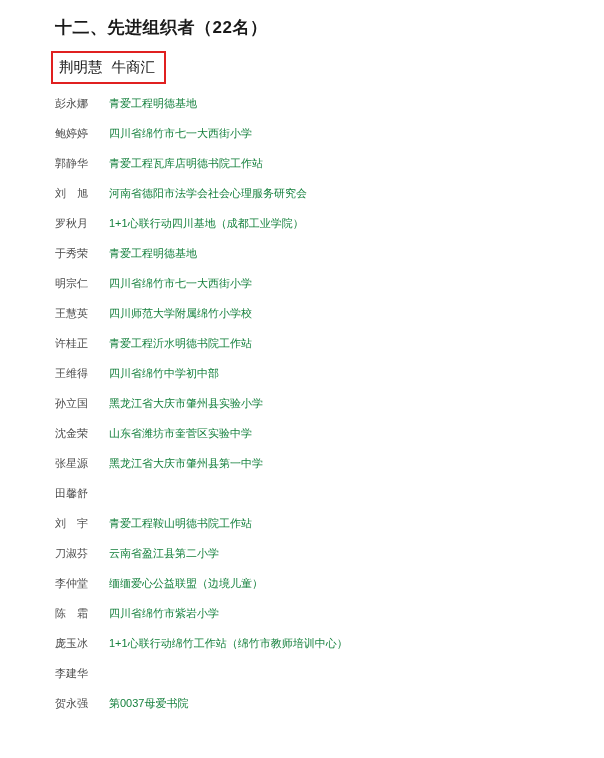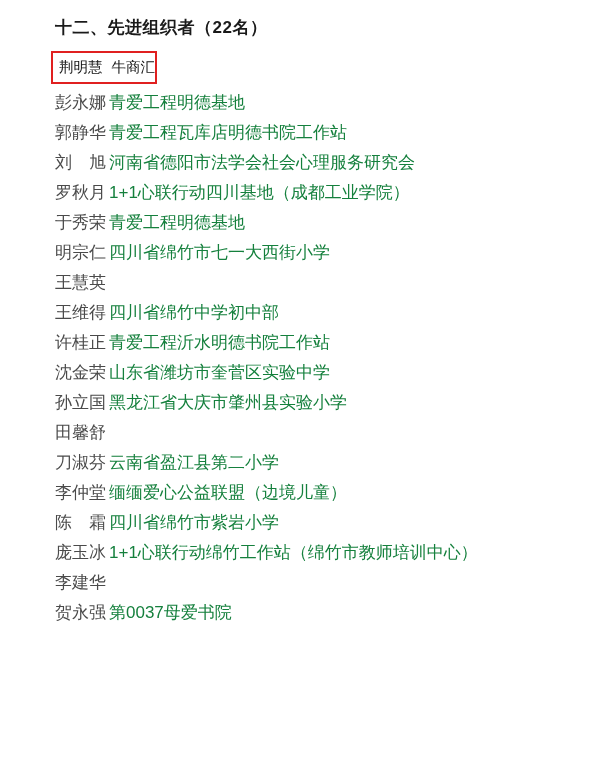--- a/index.html
+++ b/index.html
@@ -30,21 +30,21 @@
     line-height: 28px;
   }
   .list {
     margin: 0;
     padding: 0;
     list-style: none;
   }
   .entry {
     display: flex;
     align-items: baseline;
-    font-size: 17px;
+    font-size: 11px;
     line-height: 30px;
     color: #555555;
     white-space: nowrap;
   }
   .entry .name {
     display: inline-block;
     min-width: 54px;
     color: #4a4a4a;
   }
   .entry .org {
@@ -56,21 +56,21 @@
     line-height: 26px;
   }
   .entry.highlight .name,
   .entry.highlight .org {
     color: #111111;
   }
   .highlight-box {
     display: inline-flex;
     align-items: baseline;
     border: 2px solid #e02020;
-    padding: 1px 0 2px 6px;
+    padding: 1px 9px 2px 6px;
     margin: 3px 0 4px -4px;
     box-sizing: border-box;
   }
   .highlight-box .name {
     min-width: 0;
     margin-right: 9px;
     font-weight: normal;
   }
 </style>
 </head>
@@ -86,20 +86,24 @@
       <span class="org">牛商汇</span>
     </span>
   </div>
 
   <ul class="list" id="entry-list">
       <li class="entry">
         <span class="name">彭永娜</span>
         <span class="org">青爱工程明德基地</span>
       </li>
       <li class="entry">
+        <span class="name">鲍婷婷</span>
+        <span class="org">四川省绵竹市七一大西街小学</span>
+      </li>
+      <li class="entry">
         <span class="name">郭静华</span>
         <span class="org">青爱工程瓦库店明德书院工作站</span>
       </li>
       <li class="entry">
         <span class="name">刘　旭</span>
         <span class="org">河南省德阳市法学会社会心理服务研究会</span>
       </li>
       <li class="entry">
         <span class="name">罗秋月</span>
         <span class="org">1+1心联行动四川基地（成都工业学院）</span>
@@ -107,39 +111,48 @@
       <li class="entry">
         <span class="name">于秀荣</span>
         <span class="org">青爱工程明德基地</span>
       </li>
       <li class="entry">
         <span class="name">明宗仁</span>
         <span class="org">四川省绵竹市七一大西街小学</span>
       </li>
       <li class="entry">
         <span class="name">王慧英</span>
+        <span class="org">四川师范大学附属绵竹小学校</span>
+      </li>
+      <li class="entry">
+        <span class="name">许桂正</span>
+        <span class="org">青爱工程沂水明德书院工作站</span>
       </li>
       <li class="entry">
         <span class="name">王维得</span>
         <span class="org">四川省绵竹中学初中部</span>
       </li>
       <li class="entry">
-        <span class="name">许桂正</span>
-        <span class="org">青爱工程沂水明德书院工作站</span>
+        <span class="name">孙立国</span>
+        <span class="org">黑龙江省大庆市肇州县实验小学</span>
       </li>
       <li class="entry">
         <span class="name">沈金荣</span>
         <span class="org">山东省潍坊市奎菅区实验中学</span>
       </li>
       <li class="entry">
-        <span class="name">孙立国</span>
-        <span class="org">黑龙江省大庆市肇州县实验小学</span>
+        <span class="name">张星源</span>
+        <span class="org">黑龙江省大庆市肇州县第一中学</span>
       </li>
       <li class="entry">
         <span class="name">田馨舒</span>
+      </li>
+      <li class="entry">
+        <span class="name">刘　宇</span>
+        <span class="org">青爱工程鞍山明德书院工作站</span>
       </li>
       <li class="entry">
         <span class="name">刀淑芬</span>
         <span class="org">云南省盈江县第二小学</span>
       </li>
       <li class="entry">
         <span class="name">李仲堂</span>
         <span class="org">缅缅爱心公益联盟（边境儿童）</span>
       </li>
       <li class="entry">

